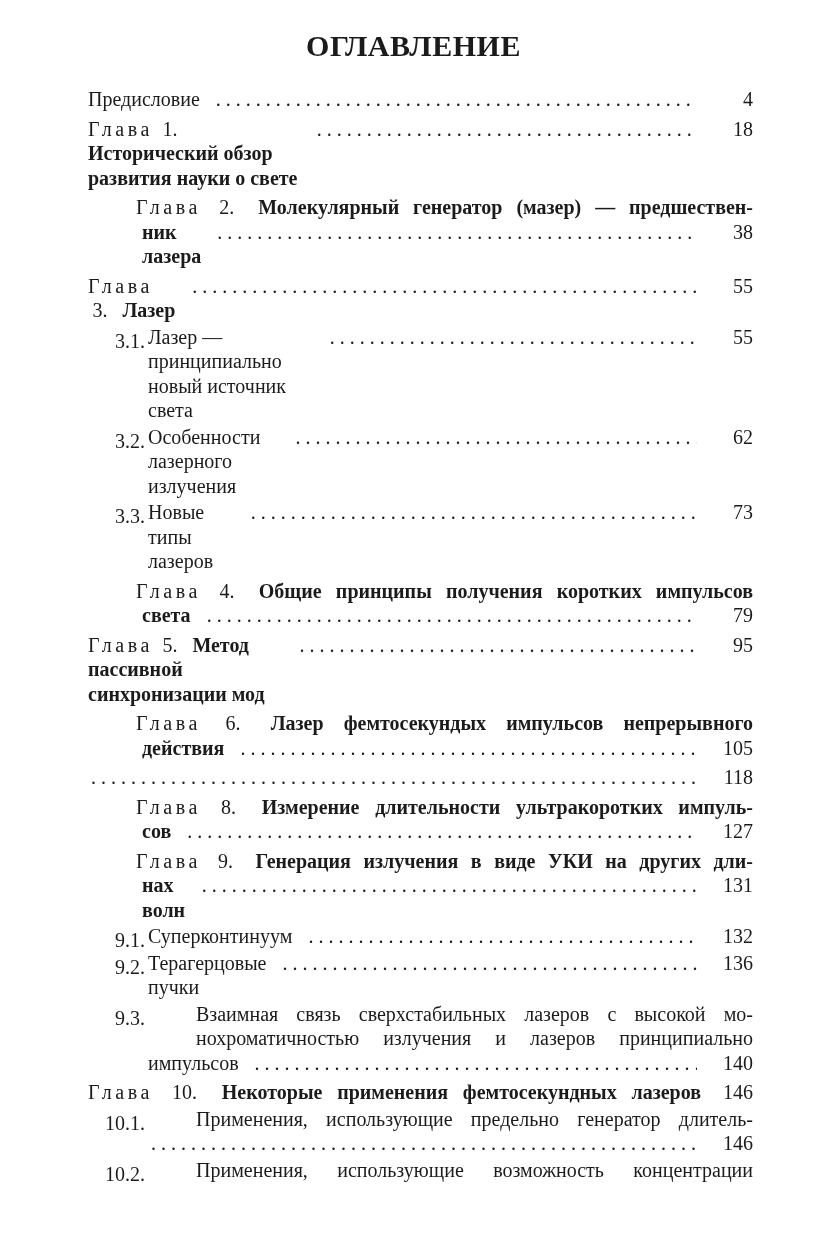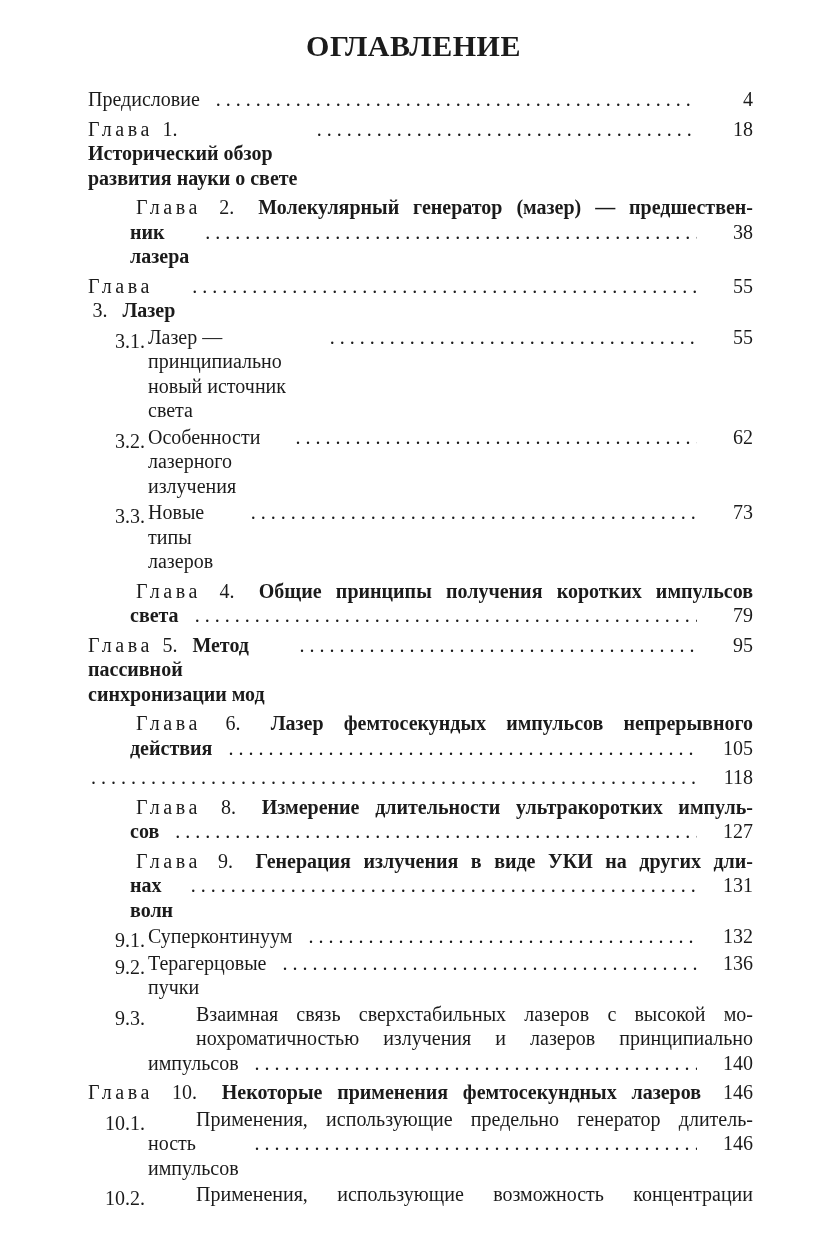--- a/index.html
+++ b/index.html
@@ -16,21 +16,21 @@
     font-family:"Liberation Serif","DejaVu Serif",serif;
   }
   .entries { }
   .entry { margin-top:5px; }
   .entry.section { margin-top:2px; }
   .line.flex { display:flex; align-items:baseline;gap:13px; }
   .just { text-align:justify; text-align-last:justify;margin-left:48px; }
   .bold { font-weight:bold; }
   .label { letter-spacing:0.18em; }
   .num { margin-left:0.22em; margin-right:0.5em; }
-  .entry.chapter .cont { margin-left:42px; }
+  .entry.chapter .cont { margin-left:54px; }
   .sec-body { position:relative; margin-left:60px; }
   .sec-num { position:absolute; left:-60px; top:4px; width:57px; text-align:right; white-space:nowrap; }
   .headwrap { flex:0 1 auto; }
   .headwrap.stretch { flex:1 1 auto; text-align:justify; text-align-last:justify; }
   .leader {
     flex:1 1 auto; overflow:hidden; white-space:nowrap;
     margin:0 4px 0 3px; letter-spacing:5px; color:#1b1b1b;
   }
   .page-num { flex:0 0 auto; min-width:34px; margin-left:5px; text-align:right; }
 </style>
@@ -180,21 +180,20 @@
         <div class="line flex">
           <span class="headwrap stretch"><span class="label">Глава</span> <span class="num">10.</span> <span class="bold">Некоторые применения фемтосекундных лазеров</span></span>
           <span class="page-num">146</span>
         </div>
       </div>
       <div class="entry section">
         <div class="sec-body">
           <span class="sec-num">10.1.</span>
           <div class="line just"><span>Применения, использующие предельно генератор длитель-</span></div>
           <div class="line flex">
-            <span>ность импульсов</span>
             <span class="leader">..........................................................................................</span>
             <span class="page-num">146</span>
           </div>
         </div>
       </div>
       <div class="entry section">
         <div class="sec-body">
           <span class="sec-num">10.2.</span>
           <div class="line just"><span>Применения, использующие возможность концентрации</span></div>
         </div>

